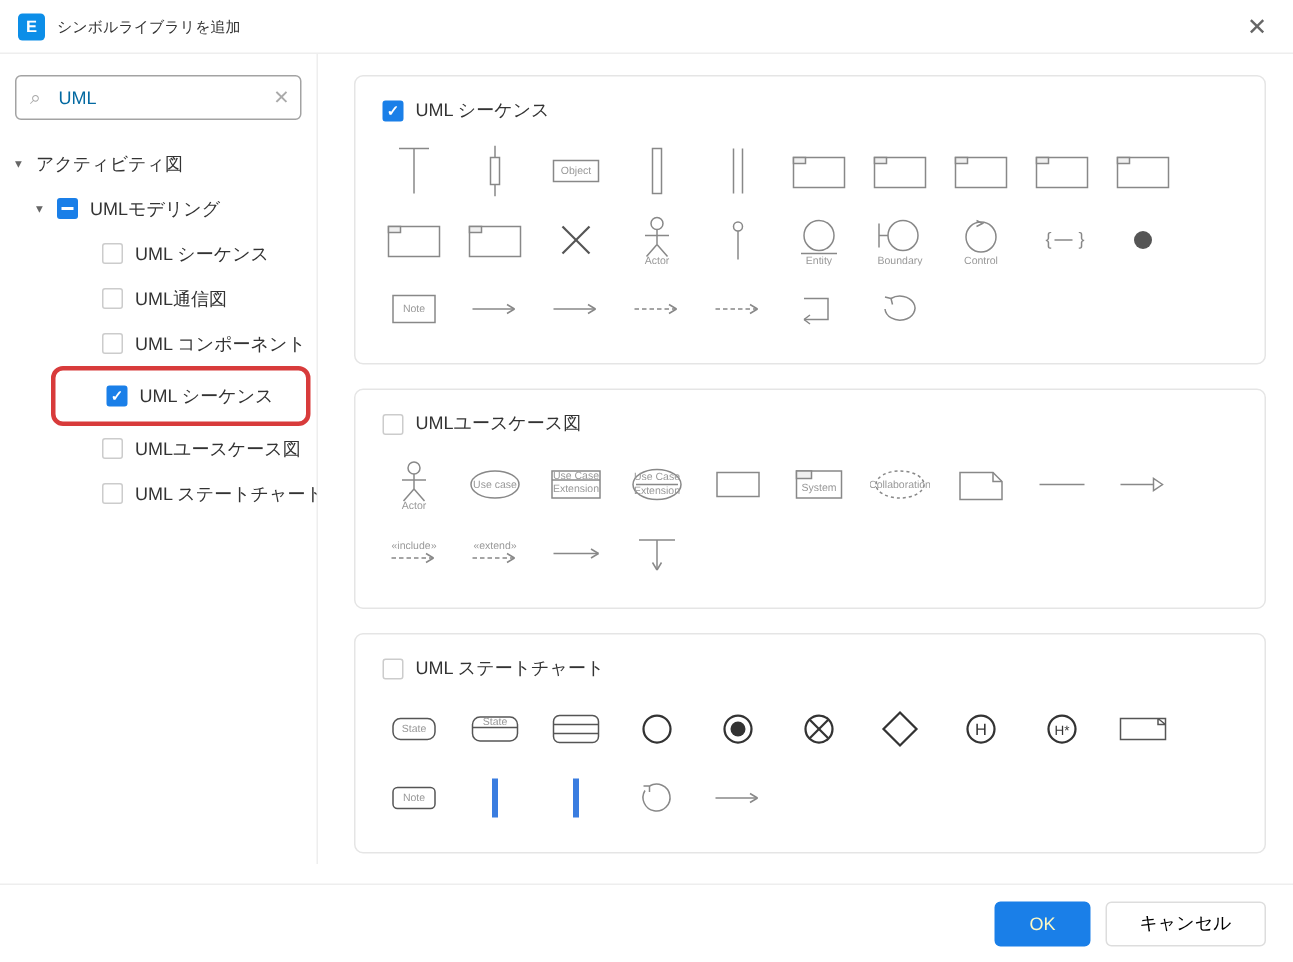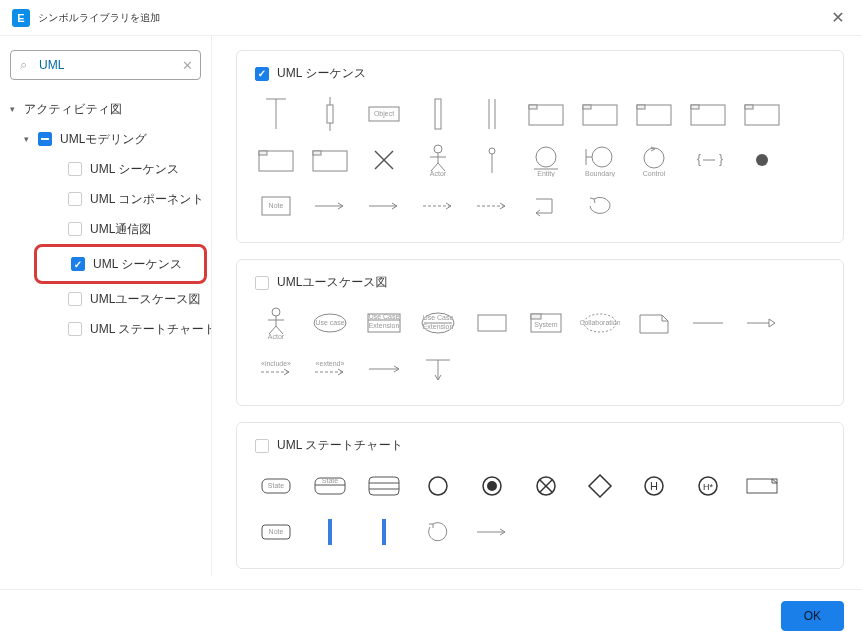--- a/index.html
+++ b/index.html
@@ -26,21 +26,21 @@
     .hl{border:3px solid #d83b3b;border-radius:8px;margin:0 -6px 0 -16px;padding:2px 6px 2px 16px}
     .content{flex:1;overflow-y:auto;padding:14px 18px 14px 24px}
     .grp{border:1px solid #e5e5e5;border-radius:6px;padding:14px 18px 18px;margin-bottom:16px}
     .ghdr{display:flex;align-items:center;margin-bottom:14px}
     .grid{display:flex;flex-wrap:wrap;gap:10px 12px}
     .sym{width:42px;height:36px;display:flex;align-items:center;justify-content:center;cursor:pointer}
     .sym svg{max-width:40px;max-height:34px}
     .sl{font-size:7px;fill:#999;text-anchor:middle}
     .ftr{position:absolute;bottom:0;left:0;right:0;height:52px;border-top:1px solid #eee;display:flex;align-items:center;justify-content:flex-end;padding:0 18px;gap:10px;background:#fff}
     .btn{height:30px;padding:0 22px;border-radius:4px;font-size:12px;cursor:pointer;border:1px solid #ddd;background:#fff}
-    .btn.primary{background:#1a7fe8;border-color:#1a7fe8;color:#0f172a}
+    .btn.primary{background:#1a7fe8;border-color:#1a7fe8;color:#fef9c3}
     .content::-webkit-scrollbar{width:8px}
     .content::-webkit-scrollbar-thumb{background:#ccc;border-radius:4px}
   </style>
 </head>
 <body>
 
 <div class="tbar">
   <div class="logo">E</div>
   <div class="ttl">シンボルライブラリを追加</div>
   <div class="close-x">✕</div>
@@ -67,27 +67,27 @@
         <div class="kids" id="tree-kids">
             <div>
               <div class="tn">
                 <span class="cb"></span>
                 <span>UML シーケンス</span>
               </div>
             </div>
             <div>
               <div class="tn">
                 <span class="cb"></span>
+                <span>UML通信図</span>
+              </div>
+            </div>
+            <div>
+              <div class="tn">
+                <span class="cb"></span>
                 <span>UML コンポーネント</span>
-              </div>
-            </div>
-            <div>
-              <div class="tn">
-                <span class="cb"></span>
-                <span>UML通信図</span>
               </div>
             </div>
             <div class="hl">
               <div class="tn">
                 <span class="cb on">✓</span>
                 <span>UML シーケンス</span>
               </div>
             </div>
             <div>
               <div class="tn">
@@ -485,13 +485,14 @@
             </svg>
           </div>
       </div>
     </div>
 
   </div>
 </div>
 
 <div class="ftr">
   <button class="btn primary">OK</button>
+  <button class="btn">キャンセル</button>
 </div>
 
 </body></html>

